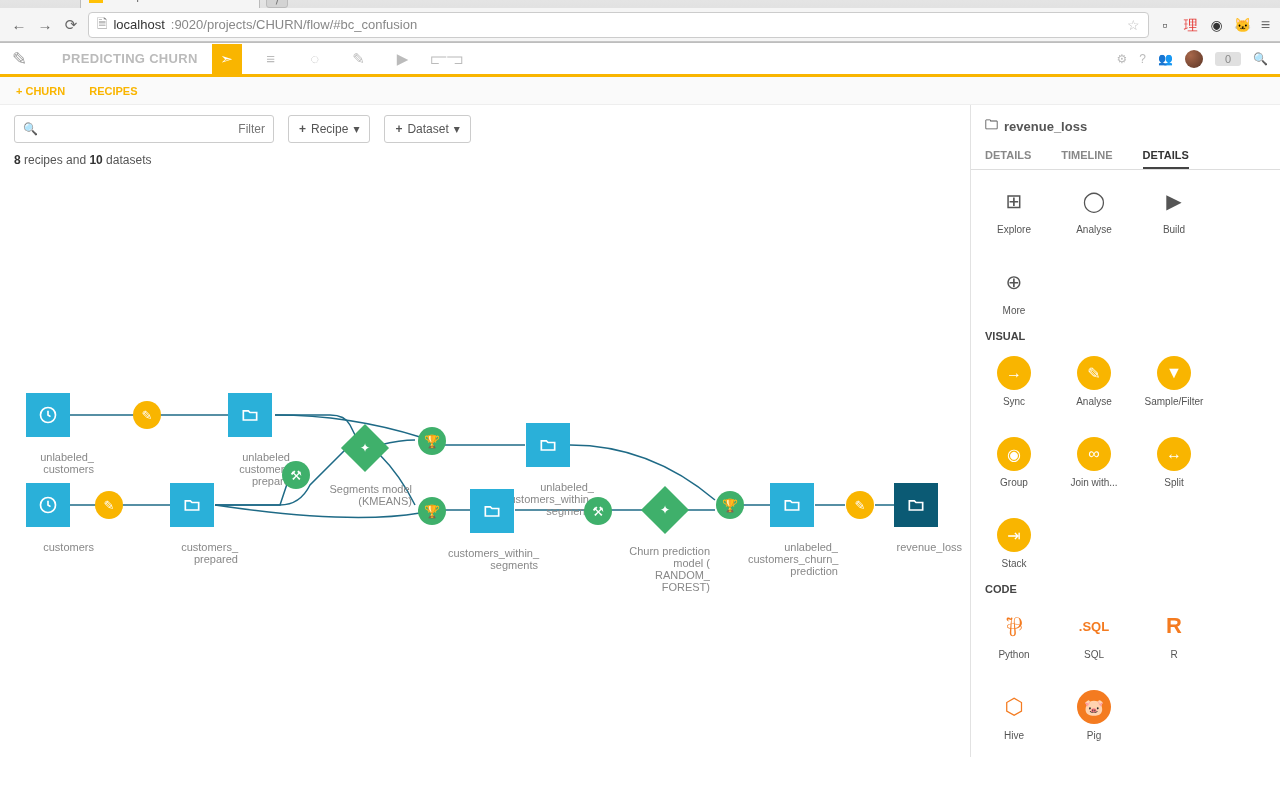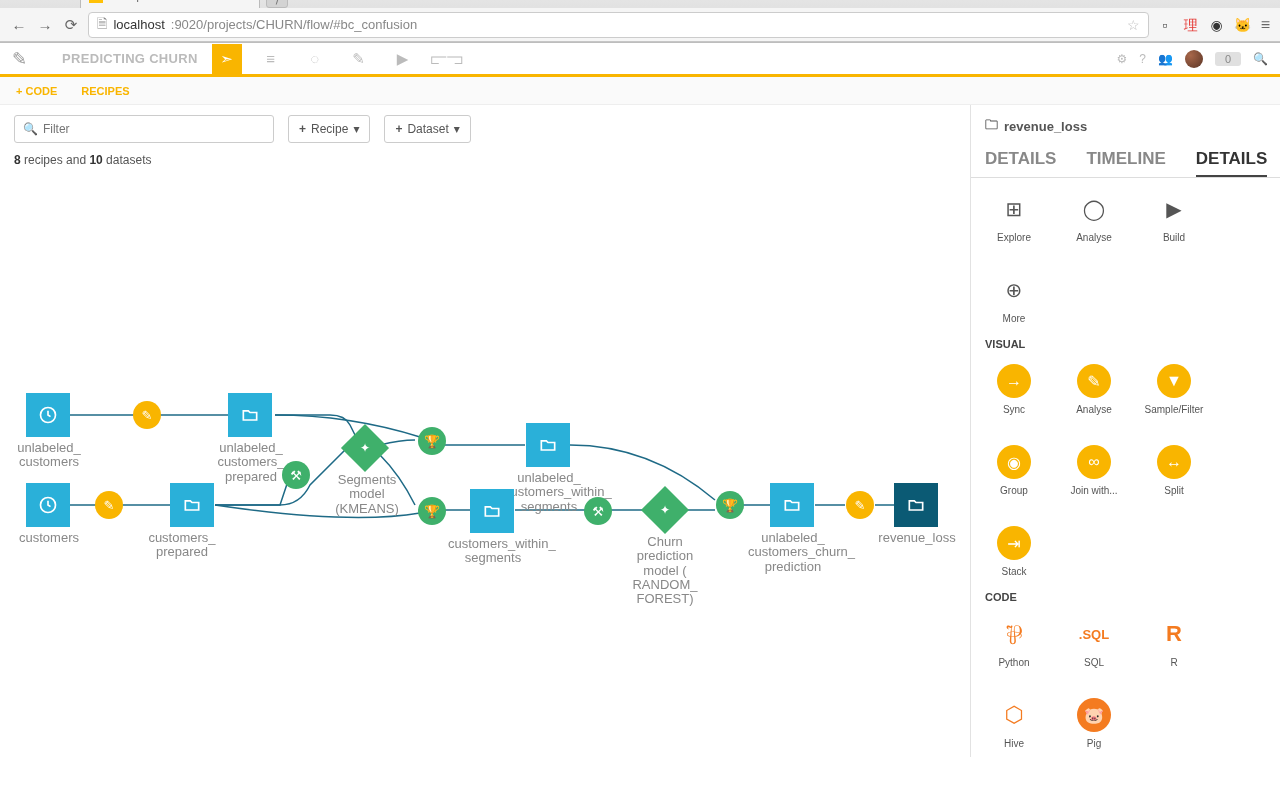--- a/index.html
+++ b/index.html
@@ -44,41 +44,41 @@
 .sublink { color:#f9b500; font-weight:600; }
 
 
 .main { display:flex; height:calc(800px - 22px - 30px - 34px - 34px - 28px); }
 .canvas-area { flex:1; position:relative; overflow:hidden; background:#fff; }
 .right-panel { width:310px; border-left:1px solid #e2e2e2; background:#fff; overflow-y:auto; }
 
 
 .canvas-toolbar { display:flex; align-items:center; gap:14px; padding:10px 14px; }
 .searchbox { display:flex; align-items:center; border:1px solid #ccc; border-radius:3px; height:28px; width:260px; padding:0 8px; }
-.searchbox input { border:none; outline:none; font-size:12px; flex:1; }
+.searchbox input { border:none; outline:none; font-size:12px; flex:1;text-align:right; }
 .btn { border:1px solid #ccc; border-radius:3px; background:#fff; height:28px; padding:0 10px; display:flex; align-items:center; gap:5px; font-size:12px; color:#555; }
 .counter { padding:0 14px 6px; font-size:12px; color:#555; }
 .counter b { color:#333; }
 
 
 .flow-svg { position:absolute; top:0; left:0; }
 .dataset { position:absolute; width:44px; height:44px; background:#2ab0d9; display:flex; align-items:center; justify-content:center; }
 .dataset.dark { background:#0b5a74; }
 .dataset svg { width:20px; height:20px; }
-.ds-label { position:absolute; font-size:13px; color:#888; text-align:center; width:90px; line-height:1.1; }
+.ds-label { position:absolute; font-size:11px; color:#888; text-align:right; width:90px; line-height:1.1;margin-top:10px; }
 .recipe { position:absolute; width:28px; height:28px; border-radius:50%; display:flex; align-items:center; justify-content:center; color:#fff; font-size:13px; }
 .recipe.yellow { background:#f9b500; }
 .recipe.green { background:#3fb06b; }
 .model { position:absolute; width:34px; height:34px; background:#3fb06b; transform:rotate(45deg); display:flex; align-items:center; justify-content:center; }
 .model span { transform:rotate(-45deg); color:#fff; font-size:12px; }
 
 
 .rp-title { display:flex; align-items:center; gap:6px; padding:10px 14px 6px; font-weight:600; color:#555; font-size:13px; }
 .rp-tabs { display:flex; border-bottom:1px solid #ddd; padding:0 14px; gap:30px; }
-.rp-tab { padding:6px 0; font-size:17px; color:#888; font-weight:600; }
+.rp-tab { padding:6px 0; font-size:11px; color:#888; font-weight:600; }
 .rp-tab.active { color:#333; border-bottom:2px solid #444; }
 .rp-grid { display:flex; gap:30px; padding:14px 18px 10px; flex-wrap:wrap; }
 .rp-item { display:flex; flex-direction:column; align-items:center; gap:6px; width:50px; }
 .rp-item .icon { width:34px; height:34px; display:flex; align-items:center; justify-content:center; font-size:20px; color:#555; }
 .rp-item .lbl { font-size:10px; color:#555; text-align:center; white-space:nowrap; }
 .rp-section { padding:4px 14px 0; font-size:11px; font-weight:700; color:#444; }
 .circ { width:34px; height:34px; border-radius:50%; display:flex; align-items:center; justify-content:center; font-size:16px; color:#fff; }
 .circ.y { background:#f9b500; }
 .circ.o { background:#f47b20; }
 </style>
@@ -127,21 +127,21 @@
     <span>⚙</span>
     <span>?</span>
     <span>👥</span>
     <span class="avatar"></span>
     <span class="badge">0</span>
     <span>🔍</span>
   </div>
 </div>
 
 <div class="sub-header">
-  <span class="sublink">+ CODE</span>
+  <span class="sublink">+ CHURN</span>
   <span class="sublink">RECIPES</span>
 </div>
 
 <div class="main">
 
   <div class="canvas-area">
     <div class="canvas-toolbar">
       <div class="searchbox">
         <span style="color:#999;margin-right:5px">🔍</span>
         <input placeholder="Filter" style="">
@@ -211,21 +211,21 @@
       </div>
     <div class="ds-label" style="top:336px;left:206px">unlabeled_
 customers_
 prepared</div>
 
     <div class="dataset" style="top:378px;left:170px">
         <svg viewBox="0 0 24 24" fill="none" stroke="#fff" stroke-width="2">
           <path d="M4 7h6l2 2h8v9H4z"></path>
         </svg>
       </div>
-    <div class="ds-label" style="top:426px;left:137px">customers_
+    <div class="ds-label" style="top:426px;left:148px">customers_
 prepared</div>
 
     <div class="recipe green" style="top:356px;left:282px">⚒</div>
 
     <div class="model" style="top:326px;left:348px">
         <span>✦</span>
       </div>
     <div class="ds-label" style="top:368px;left:322px">Segments model
 (KMEANS)</div>
 

